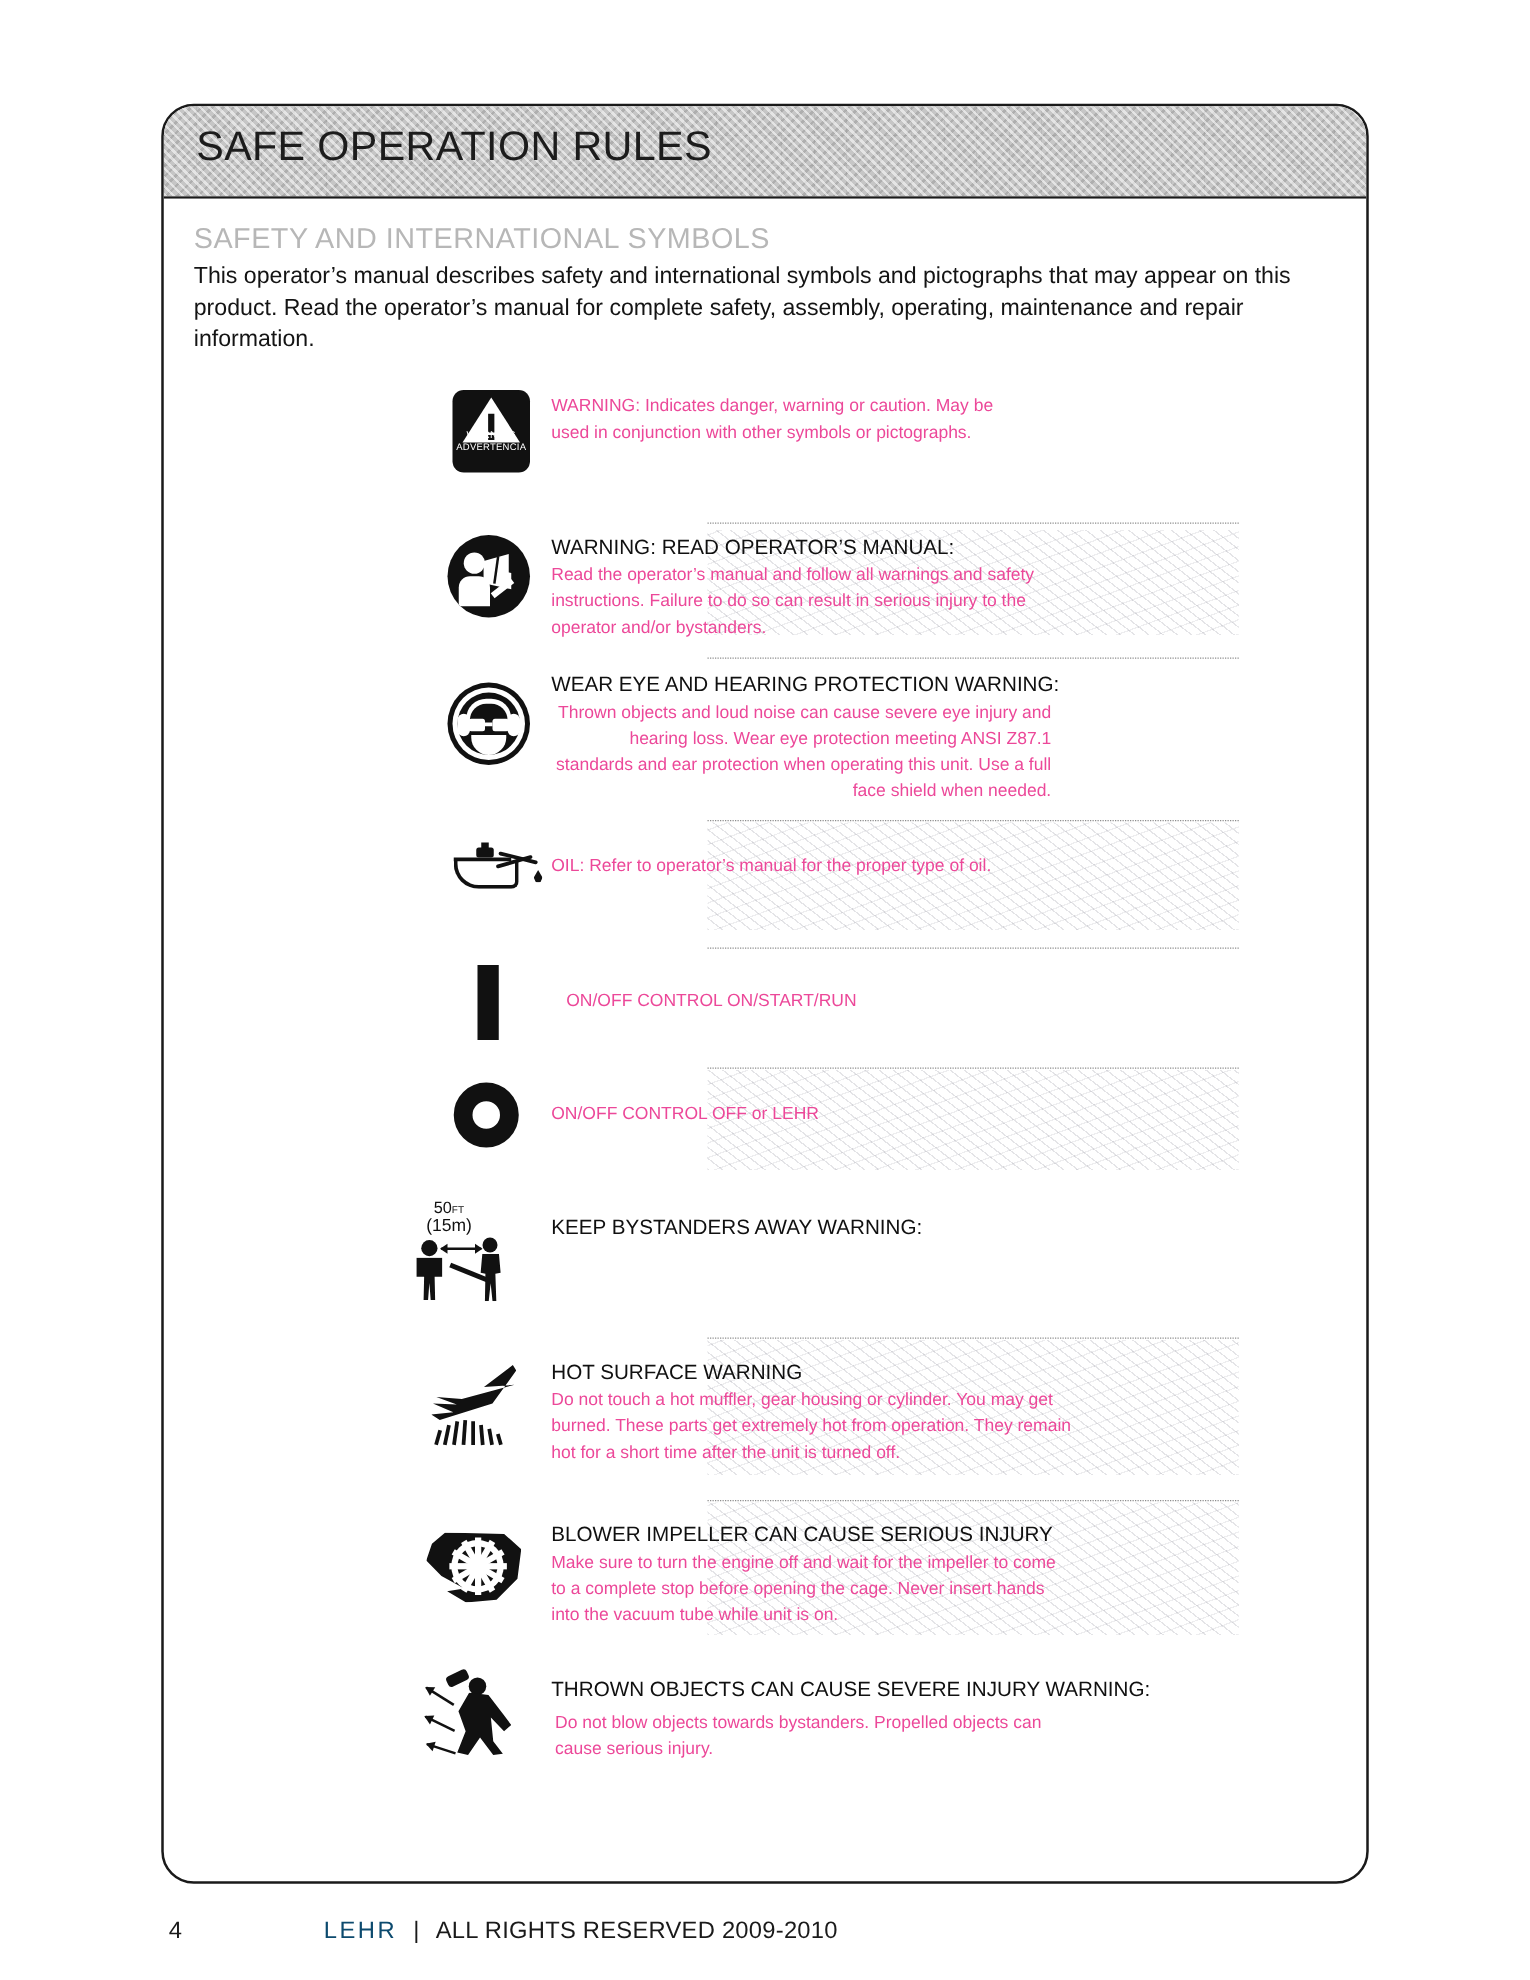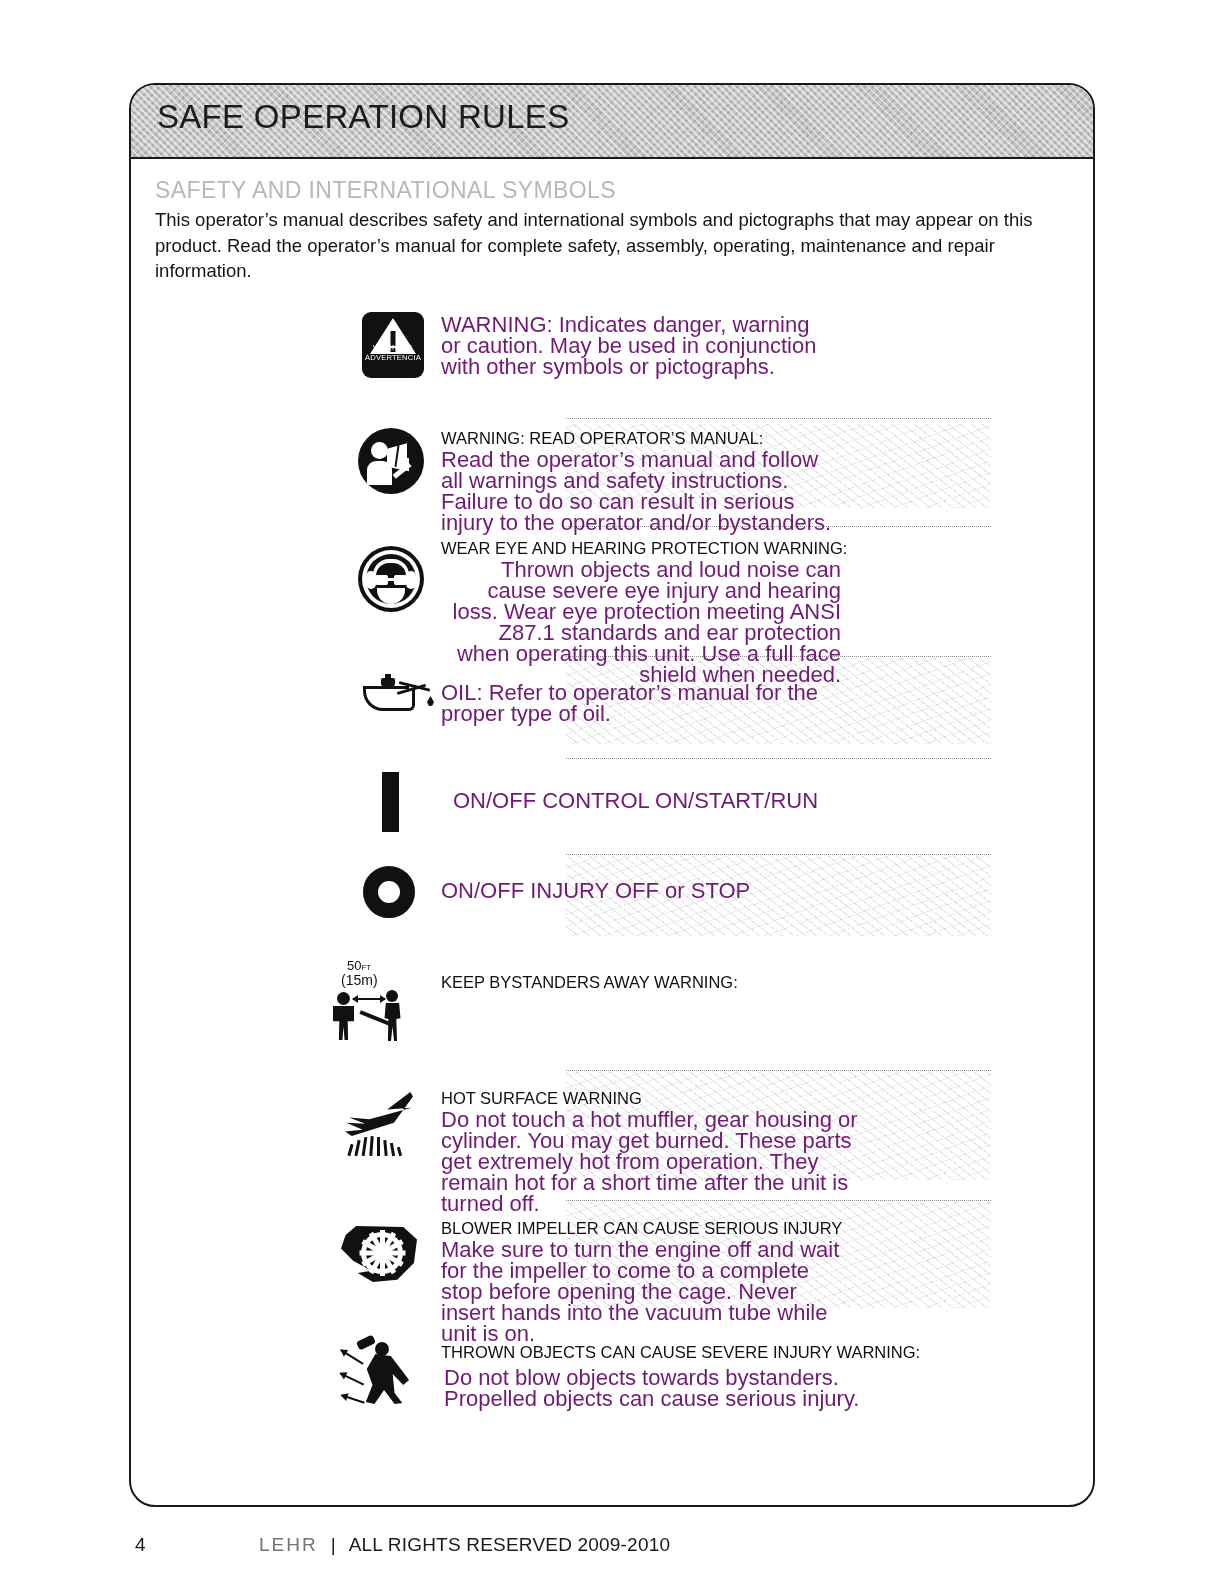--- a/index.html
+++ b/index.html
@@ -106,23 +106,23 @@
     z-index: 2;
   }
   .sym-title {
     font-size: 16.5px;
     line-height: 21px;
     color: #101010;
     margin: 0;
     white-space: nowrap;
   }
   .sym-body {
-    font-size: 22px;
+    font-size: 14px;
     line-height: 21px;
-    color: #701a75;
+    color: #ec4899;
     margin: 0;
   }
 
   
   .tex-band {
     position: absolute;
     left: 435px;
     width: 425px;
     background-image:
       repeating-linear-gradient(38deg, rgba(120,120,135,0.20) 0 1px, rgba(255,255,255,0) 1px 7px),
@@ -280,21 +280,21 @@
     position: absolute;
     left: 135px;
     top: 1534px;
     width: 900px;
     display: flex;
     align-items: baseline;
     font-size: 19px;
     color: #1a1a1a;
   }
   .footer-page { width: 124px; }
-  .footer-brand { color: #737373; letter-spacing: 2px; }
+  .footer-brand { color: #0c4a6e; letter-spacing: 2px; }
   .footer-sep { margin: 0 13px; color: #1a1a1a; }
   .footer-rights { letter-spacing: 0.2px; }
 </style>
 </head>
 <body>
 
 <div class="page-frame">
 
   <div class="header-banner">
     <div class="header-title">SAFE OPERATION RULES</div>
@@ -393,21 +393,21 @@
       </div>
     </div>
 
     <div class="sym-row" style="height:100px;">
       <div class="tex-band" style="top:6px; height:80px;"></div>
       <div class="dot-rule" style="top:4px;"></div>
       <div class="sym-icon-cell" style="padding-top:16px; padding-right:26px;">
         <div class="icon-off-ring"></div>
       </div>
       <div class="sym-text-cell" style="padding-top:30px;">
-        <p class="sym-body">ON/OFF INJURY OFF or STOP</p>
+        <p class="sym-body">ON/OFF CONTROL OFF or LEHR</p>
       </div>
     </div>
 
     <div class="sym-row" style="height:114px;">
       <div class="sym-icon-cell" style="padding-top:8px; padding-right:18px;">
         <div class="icon-bystanders">
           <div class="by-lab1"><span>50</span><sub>FT</sub></div>
           <div class="by-lab2">(15m)</div>
           <div class="by-p1-head"></div>
             <div class="by-p1-body"></div>

